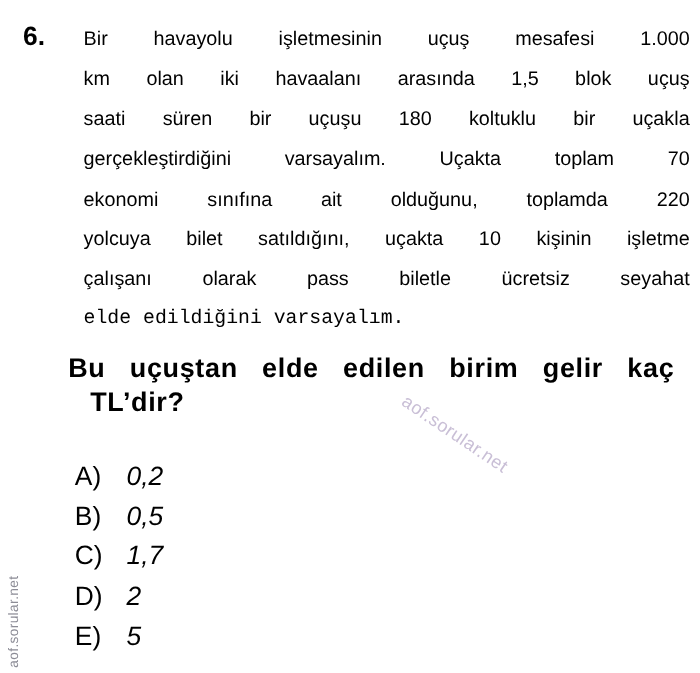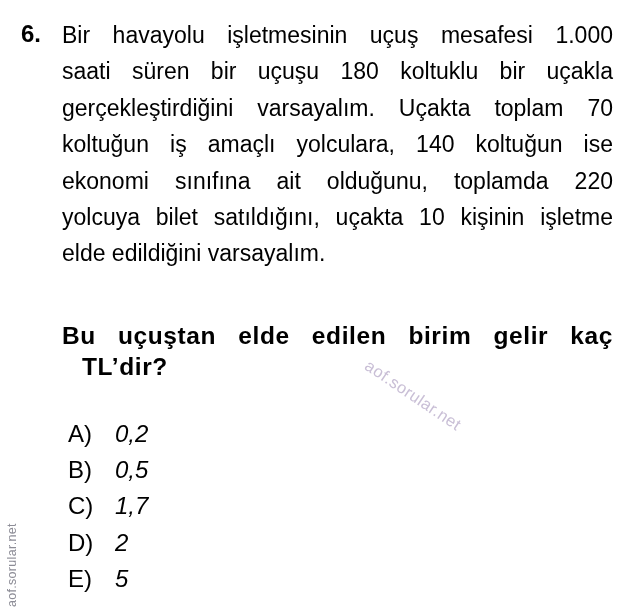--- a/index.html
+++ b/index.html
@@ -18,38 +18,39 @@
     .qnum {
       position: absolute;
       left: 21px;
       top: 19px;
       font-size: 24px;
       font-weight: bold;
       line-height: 30px;
     }
     .stem {
       position: absolute;
-      left: 62px;
+      left: 76px;
       width: 551px;
       top: 17px;
       margin: 0;
-      font-size: 23px;
+      font-size: 18px;
       line-height: 36.4px;
       text-align: justify;
       letter-spacing: 0px;
     }
     .stem .line {
       display: block;
       text-align: justify;
       text-align-last: justify;
       white-space: nowrap;
       height: 36.4px;
     }
     .stem .line.last {
       text-align-last: left;
+      font-family: Liberation Mono, monospace;
     }
     .prompt {
       position: absolute;
       left: 62px;
       width: 551px;
       top: 320px;
       margin: 0;
       font-size: 24.5px;
       font-weight: bold;
       line-height: 31px;
@@ -112,25 +113,26 @@
       letter-spacing: 0.3px;
     }
   </style>
 </head>
 <body>
 
 <div class="qnum">6.</div>
 
 <div class="stem">
   <span class="line">Bir havayolu işletmesinin uçuş mesafesi 1.000</span>
+  <span class="line">km olan iki havaalanı arasında 1,5 blok uçuş</span>
   <span class="line">saati süren bir uçuşu 180 koltuklu bir uçakla</span>
   <span class="line">gerçekleştirdiğini varsayalım. Uçakta toplam 70</span>
-  <span class="line">koltuğun iş amaçlı yolculara, 140 koltuğun ise</span>
   <span class="line">ekonomi sınıfına ait olduğunu, toplamda 220</span>
   <span class="line">yolcuya bilet satıldığını, uçakta 10 kişinin işletme</span>
+  <span class="line">çalışanı olarak pass biletle ücretsiz seyahat</span>
   <span class="line last">elde edildiğini varsayalım.</span>
 </div>
 
 <div class="prompt">
   <span class="line">Bu uçuştan elde edilen birim gelir kaç</span>
   <span class="line last">TL’dir?</span>
 </div>
 
 <ul class="options">
   <li class="option">

